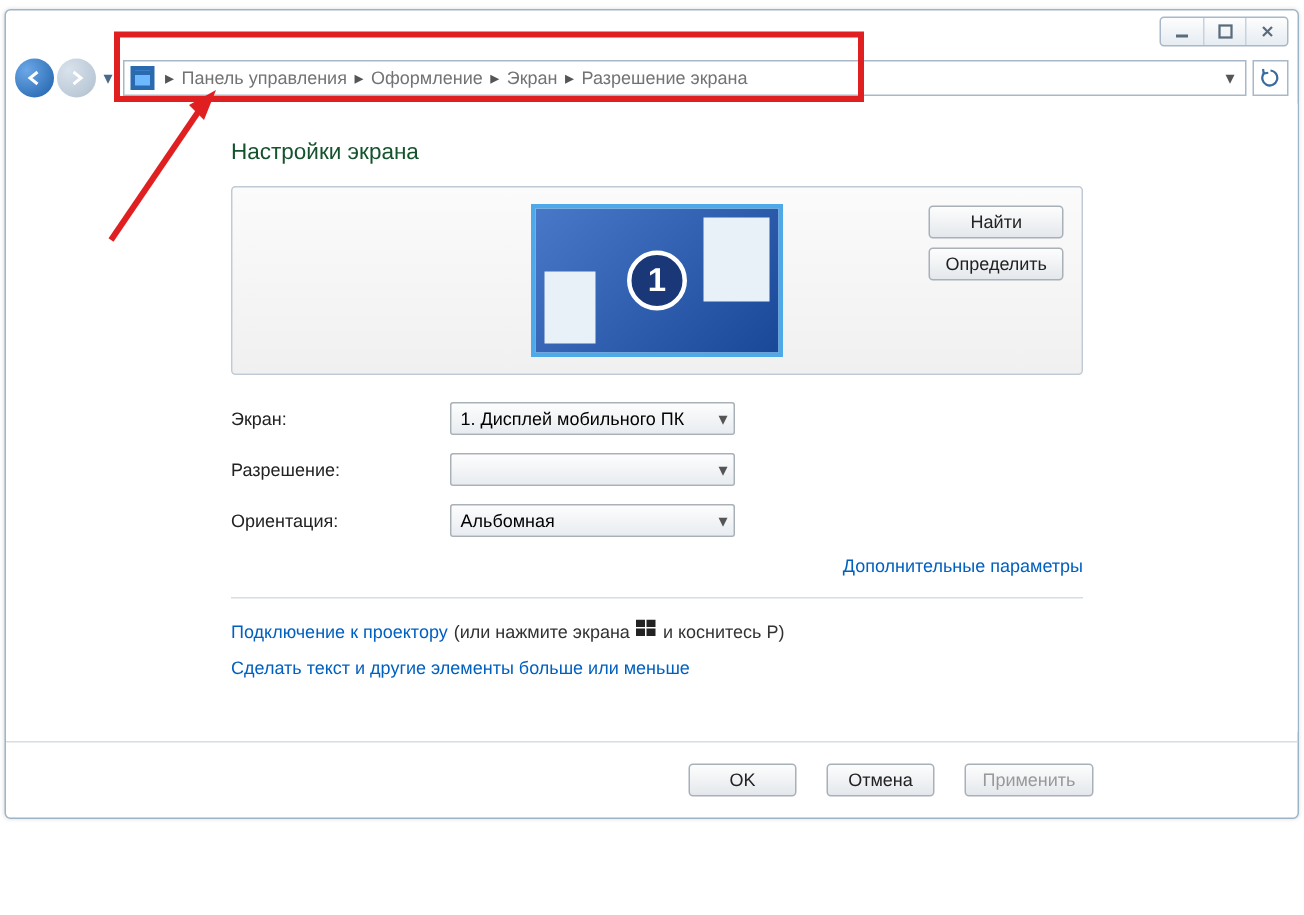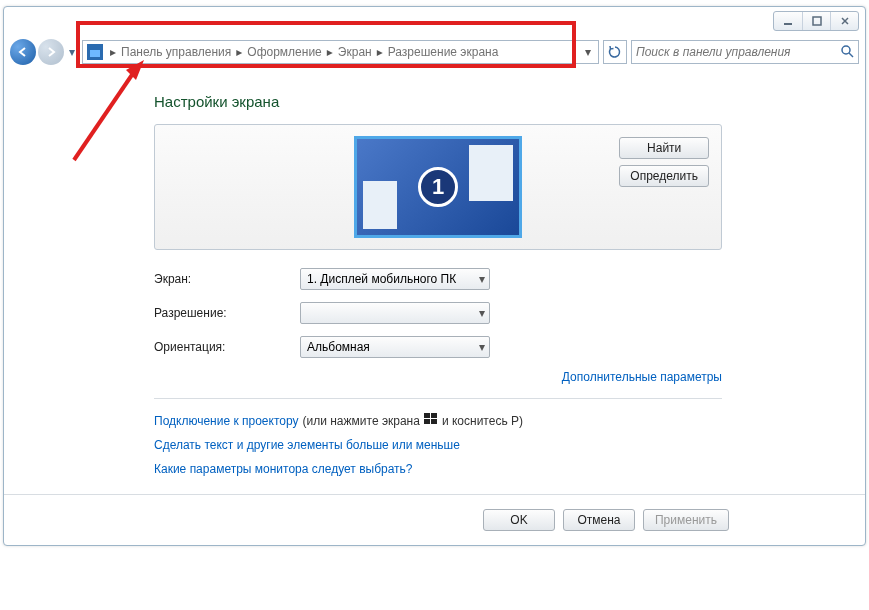--- a/index.html
+++ b/index.html
@@ -40,21 +40,21 @@
   .form-label { width: 122px; color:#222; }
   .combo { height: 22px; border:1px solid #a8b0b8; border-radius:2px; background:linear-gradient(#fdfdfd,#e8ecf0); display:flex; align-items:center; padding: 0 4px 0 6px; gap:6px; cursor:default;margin-left:24px; }
   .combo.w1 { width: 190px; }
   .combo.w2 { width: 190px; }
   .combo-arrow { margin-left:auto; color:#555; }
   .adv-link-row { width: 568px; text-align:right; margin-top: 4px; }
   .link { color:#0060c0; cursor:default; }
   .divider { width: 568px; border-top:1px solid #d8dde2; margin: 14px 0; }
   .info-line { margin-bottom: 10px; display:flex; align-items:center; gap:4px; flex-wrap:wrap; }
   .info-line .plain { color:#333; }
-  .btn-row { display:flex; justify-content:flex-end; gap:8px; padding: 14px 136px 14px 0; border-top:1px solid #d8dde2; margin-top: 6px; }
+  .btn-row { display:flex; justify-content:flex-end; gap:20px; padding: 14px 136px 14px 0; border-top:1px solid #d8dde2; margin-top: 6px; }
 </style>
 </head>
 <body>
 
 <div class="window">
 
   <div class="titlebar">
     <div class="win-btn-group">
       <div class="win-btn">
         <svg width="10" height="10">
@@ -110,29 +110,20 @@
       </div>
     </div>
 
     <div class="refresh-box">
       <svg width="14" height="14">
           <path d="M7 2 A5 5 0 1 1 2.5 4" fill="none" stroke="currentColor" stroke-width="1.5"></path>
           <path d="M2 1 L2.5 4 L5.5 3.5" fill="none" stroke="currentColor" stroke-width="1.5"></path>
         </svg>
     </div>
 
-    <div class="search-box">
-      <input class="search-input" placeholder="Поиск в панели управления" style="">
-      <span class="search-icon">
-        <svg width="14" height="14">
-            <circle cx="6" cy="6" r="4" fill="none" stroke="currentColor" stroke-width="1.5"></circle>
-            <line x1="9" y1="9" x2="13" y2="13" stroke="currentColor" stroke-width="1.5"></line>
-          </svg>
-      </span>
-    </div>
   </div>
 
   <div class="red-highlight" style="left:76px; top:21px; width:500px; height:47px;"></div>
   <svg class="red-arrow" style="left:66px; top:60px;" width="80" height="110">
     <line x1="72" y1="6" x2="8" y2="100" stroke="#e02020" stroke-width="4"></line>
     <polygon points="78,0 60,10 70,20" fill="#e02020"></polygon>
   </svg>
 
   <div class="content">
     <div class="heading">Настройки экрана</div>
@@ -189,23 +180,20 @@
             <rect x="7" y="6" width="6" height="5" fill="#222"></rect>
           </svg>
       </span>
       <span class="plain">и коснитесь P)</span>
     </div>
 
     <div class="info-line">
       <span class="link">Сделать текст и другие элементы больше или меньше</span>
     </div>
 
-    <div class="info-line">
-      <span class="link">Какие параметры монитора следует выбрать?</span>
-    </div>
   </div>
 
   <div class="btn-row">
     <div class="std-btn" style="min-width:72px">OK</div>
     <div class="std-btn" style="min-width:72px">Отмена</div>
     <div class="std-btn disabled" style="min-width:86px">Применить</div>
   </div>
 
 </div>
 

